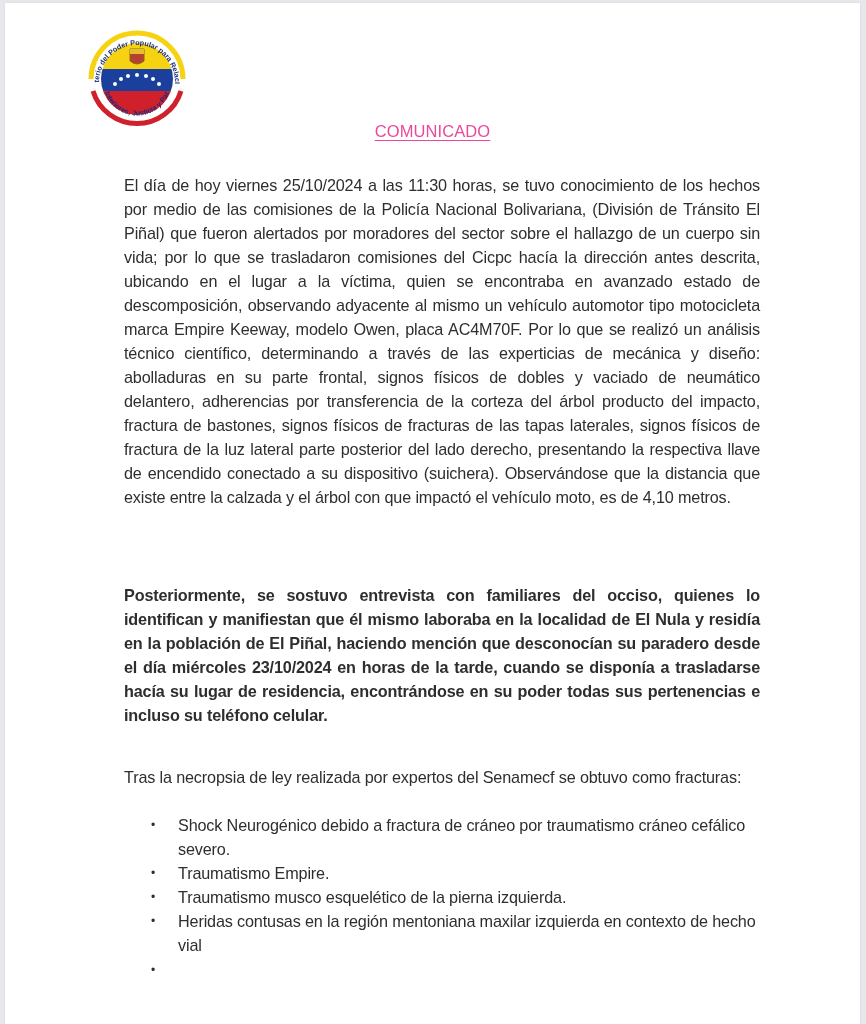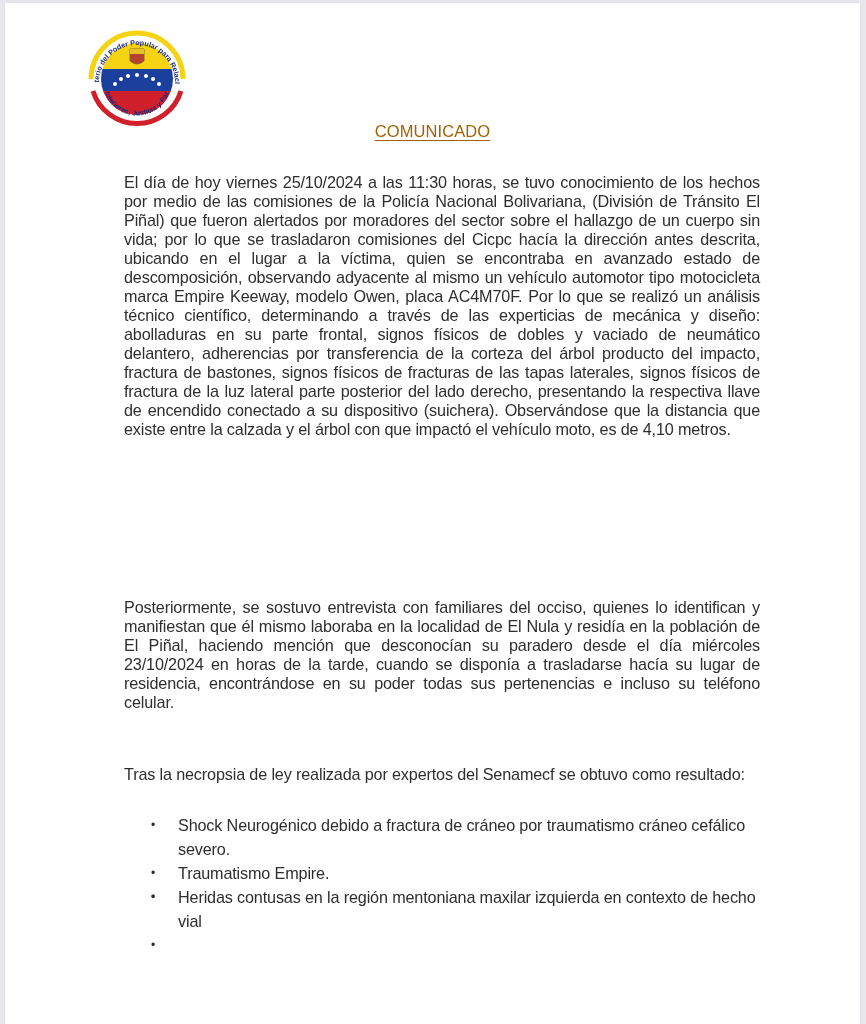--- a/index.html
+++ b/index.html
@@ -37,38 +37,38 @@
     width: 78px;
     height: 92px;
   }
   .title {
     position: absolute;
     left: 0;
     width: 855px;
     top: 119px;
     text-align: center;
     font-size: 16.5px;
-    color: #a16207;
+    color: #ec4899;
     text-decoration: underline;
     text-underline-offset: 3px;
     letter-spacing: 0.1px;
   }
   .body-text {
     position: absolute;
     left: 119px;
     width: 636px;
     color: #2e2e2e;
     font-size: 16.2px;
-    line-height: 19px;
+    line-height: 24px;
     text-align: justify;
     font-family: "Liberation Sans", "DejaVu Sans", sans-serif;
     letter-spacing: -0.15px;
   }
   .p1 { top: 170px; }
-  .p2 { top: 595px; }
+  .p2 { top: 580px; font-weight: bold; }
   .p3 { top: 762px; text-align: left; }
   .findings {
     position: absolute;
     left: 119px;
     top: 810px;
     width: 660px;
     margin: 0;
     padding: 0;
     list-style: none;
     color: #2e2e2e;
@@ -133,33 +133,34 @@
         <textPath href="#arcBot" startOffset="50%" text-anchor="middle">Interiores, Justicia y Paz</textPath>
       </text>
     </svg>
   </div>
 
 
   <div class="title">COMUNICADO</div>
 
   <p class="body-text p1" style="margin:0">El día de hoy viernes 25/10/2024 a las 11:30 horas, se tuvo conocimiento de los hechos por medio de las comisiones de la Policía Nacional Bolivariana, (División de Tránsito El Piñal) que fueron alertados por moradores del sector sobre el hallazgo de un cuerpo sin vida; por lo que se trasladaron comisiones del Cicpc hacía la dirección antes descrita, ubicando en el lugar a la víctima, quien se encontraba en avanzado estado de descomposición, observando adyacente al mismo un vehículo automotor tipo motocicleta marca Empire Keeway, modelo Owen,  placa AC4M70F. Por lo que se realizó un análisis técnico científico, determinando a través de las experticias de mecánica y diseño: abolladuras en su parte frontal, signos físicos de dobles y vaciado de neumático delantero, adherencias por transferencia de la corteza del árbol producto del impacto, fractura de bastones, signos físicos de fracturas de las tapas laterales, signos físicos de fractura de la luz lateral parte posterior del lado derecho, presentando la respectiva llave de encendido conectado a su dispositivo (suichera). Observándose que la distancia que existe entre la calzada y el árbol con que impactó el vehículo moto, es de 4,10 metros.</p>
   <p class="body-text p2" style="margin:0">Posteriormente, se sostuvo entrevista con familiares del occiso, quienes lo identifican y manifiestan que él mismo laboraba en la localidad de El Nula y residía en la población de El Piñal, haciendo mención que desconocían su paradero desde el día miércoles 23/10/2024 en horas de la tarde, cuando se disponía a trasladarse hacía su lugar de residencia, encontrándose en su poder todas sus pertenencias e incluso su teléfono celular.</p>
-  <p class="body-text p3" style="margin:0">Tras la necropsia de ley realizada por expertos del Senamecf se obtuvo como resultado:</p>
+  <p class="body-text p3" style="margin:0">Tras la necropsia de ley realizada por expertos del Senamecf se obtuvo como fracturas:</p>
 
   <ul class="findings">
     <li>
       <span class="bullet">•</span>
       <span>Shock Neurogénico debido a fractura de cráneo por traumatismo cráneo cefálico severo.</span>
     </li>
     <li>
       <span class="bullet">•</span>
       <span>Traumatismo Empire.</span>
     </li>
     <li>
       <span class="bullet">•</span>
+      <span>Traumatismo musco esquelético de la pierna izquierda.</span>
     </li>
     <li>
       <span class="bullet">•</span>
       <span>Heridas contusas en la región mentoniana maxilar izquierda en contexto de hecho vial</span>
     </li>
     <li>
       <span class="bullet">•</span>
     </li>
   </ul>
 

